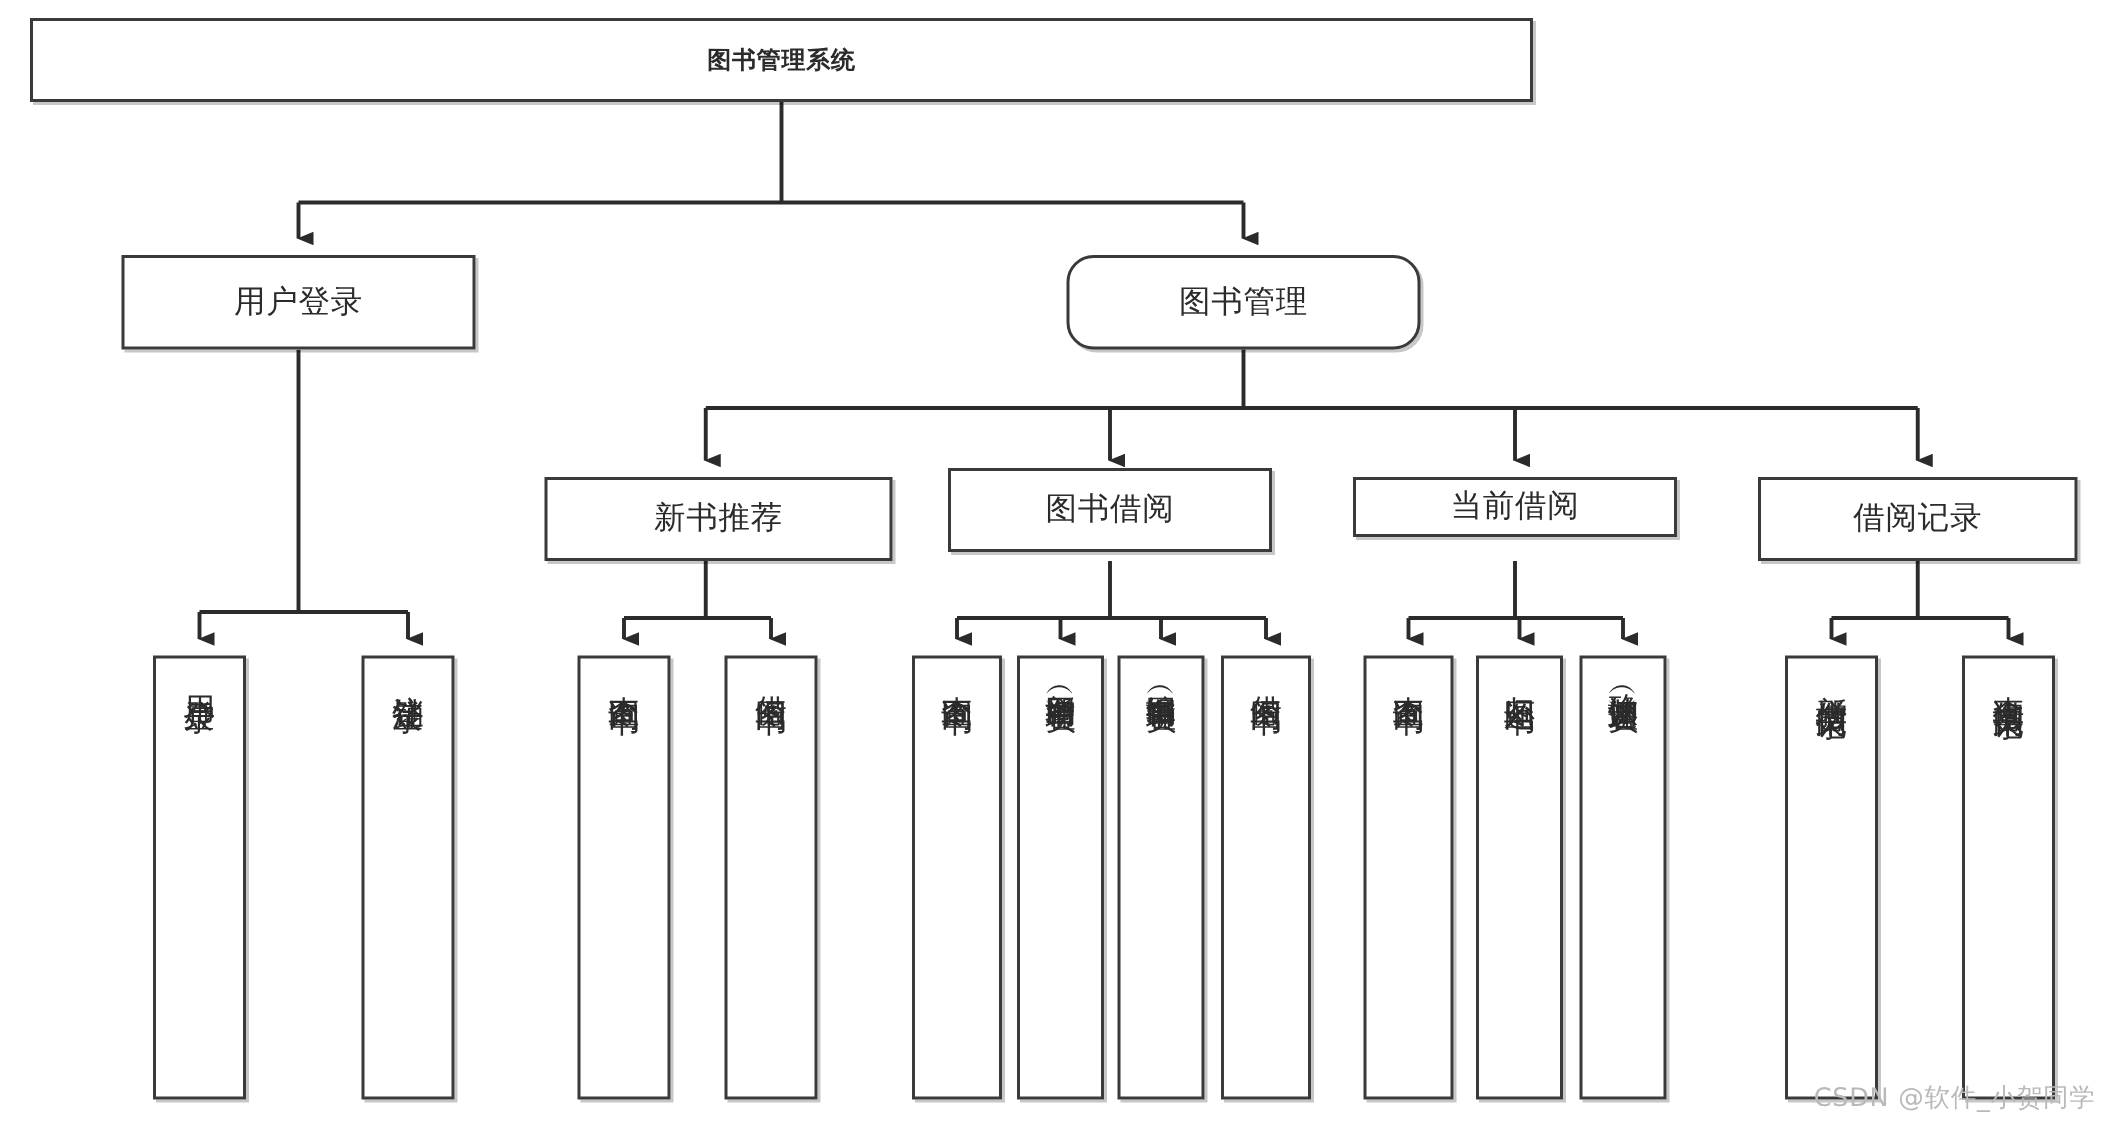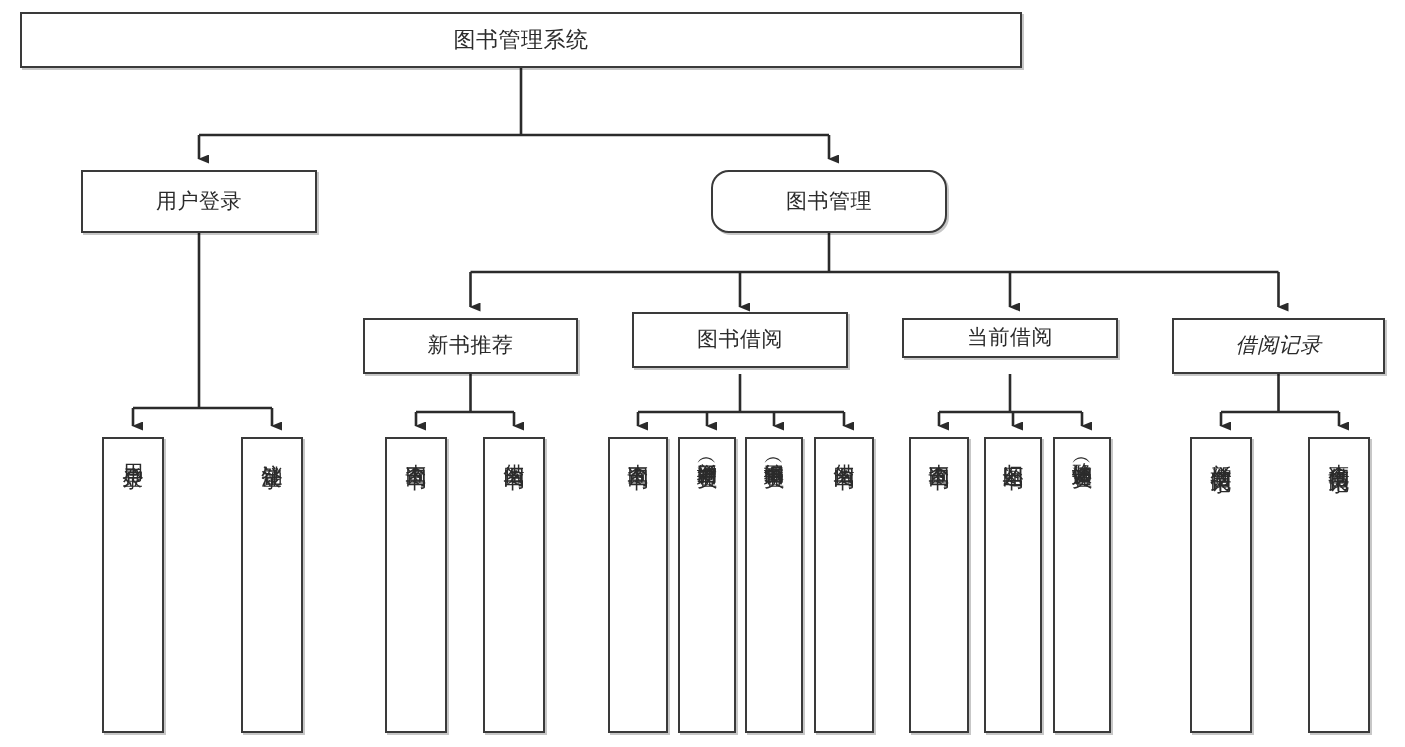--- a/index.html
+++ b/index.html
@@ -42,21 +42,22 @@
     text-align: center;
     line-height: 1.12;
     white-space: nowrap;
   }
   
   .node.horiz .label {
     font-size: 21px;
     letter-spacing: 0.5px;
   }
   .node.root .label {
-    font-size: 22px;
+    font-size: 16px;
+    font-weight: bold;
   }
   
   .node.vert {
     align-items: flex-start;
     padding-top: 8px;
   }
   .node.vert .label {
     writing-mode: vertical-rl;
     text-orientation: upright;
     font-size: 21px;
@@ -129,30 +130,30 @@
   <div id="nodes-layer">
       <div class="node horiz root" style="left: 20px; top: 12px; width: 1002px; height: 56px;">
         <span class="label">图书管理系统</span>
       </div>
       <div class="node horiz lvl2" style="left: 81px; top: 170px; width: 236px; height: 63px;">
         <span class="label">用户登录</span>
       </div>
       <div class="node horiz lvl2" style="left: 711px; top: 170px; width: 236px; height: 63px; border-radius: 18px;">
         <span class="label">图书管理</span>
       </div>
-      <div class="node horiz lvl3" style="left: 363px; top: 318px; width: 215px; height: 56px;">
+      <div class="node horiz lvl3" style="left: 363px; top: 318px; width: 232px; height: 56px;">
         <span class="label">新书推荐</span>
       </div>
       <div class="node horiz lvl3" style="left: 632px; top: 312px; width: 216px; height: 56px;">
         <span class="label">图书借阅</span>
       </div>
       <div class="node horiz lvl3" style="left: 902px; top: 318px; width: 216px; height: 40px;">
         <span class="label">当前借阅</span>
       </div>
-      <div class="node horiz lvl3" style="left: 1172px; top: 318px; width: 213px; height: 56px; font-style: italic;">
+      <div class="node horiz lvl3" style="left: 1172px; top: 318px; width: 213px; height: 56px;">
         <span class="label">借阅记录</span>
       </div>
       <div class="node vert leaf" style="left: 102px; top: 437px; width: 62px; height: 296px;">
         <span class="label">用户登录</span>
       </div>
       <div class="node vert leaf" style="left: 241px; top: 437px; width: 62px; height: 296px;">
         <span class="label">注销登录</span>
       </div>
       <div class="node vert leaf" style="left: 385px; top: 437px; width: 62px; height: 296px;">
         <span class="label">查询图书</span>
@@ -182,13 +183,14 @@
         <span class="label">确认归还（管理员）</span>
       </div>
       <div class="node vert leaf" style="left: 1190px; top: 437px; width: 62px; height: 296px;">
         <span class="label">新增借阅记录</span>
       </div>
       <div class="node vert leaf" style="left: 1308px; top: 437px; width: 62px; height: 296px;">
         <span class="label">查询借阅记录</span>
       </div>
     </div>
 
+  <div class="watermark">CSDN @软件_小贺同学</div>
 </div>
 
 </body></html>

